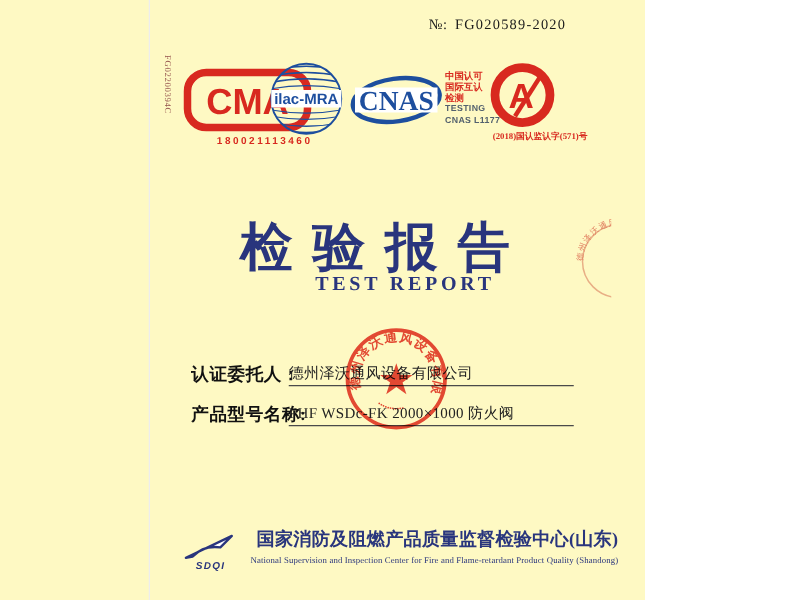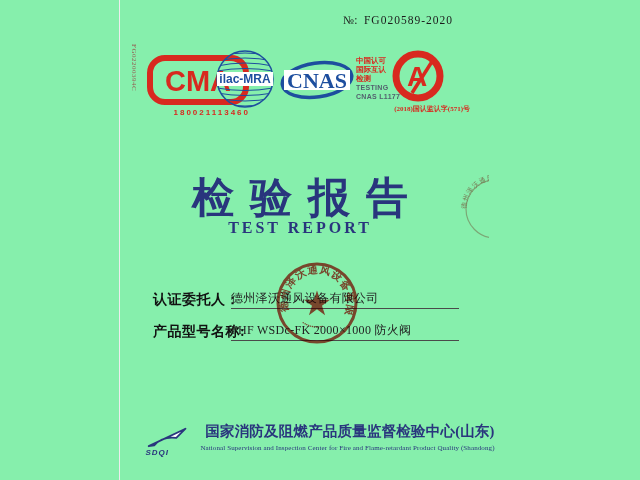--- a/index.html
+++ b/index.html
@@ -1,17 +1,17 @@
 <!DOCTYPE html>
 <html><head>
 <meta charset="utf-8">
 <style>
   html,body { margin:0; padding:0; background:#ffffff; }
   .page {
-    position:relative; width:640px; height:480px; background:#86efac;
+    position:relative; width:516px; height:480px; background:#fef9c3;
     font-family:"Liberation Serif", serif; overflow:hidden;
   }
   .edge-line { position:absolute; left:119px; top:0; width:1px; height:480px; background:#ededed; }
 
   .report-no { position:absolute; left:343px; top:14px; font-size:11.5px; color:#1b1b1b; letter-spacing:0.4px; }
   .report-no .num { margin-left:6px; letter-spacing:1px; }
 
   .side-code {
     position:absolute; left:130px; top:44px; font-size:7px; color:#96554e;
     writing-mode:vertical-rl; letter-spacing:0.5px; line-height:7px;
@@ -30,36 +30,36 @@
     position:absolute; left:366px; top:104px; width:104px; text-align:right;
     font-size:7px; color:#d8291f; font-weight:bold;
   }
 
   .title-cn {
     position:absolute; top:170px; left:0; width:600px; text-align:center;
     font-size:42px; font-weight:bold; color:#29357d; letter-spacing:16px; text-indent:16px;
   }
   .title-en {
     position:absolute; top:219px; left:0; width:600px; text-align:center;
-    font-size:16px; font-weight:bold; color:#29357d; letter-spacing:3px;
+    font-size:16px; font-weight:bold; color:#29357d; letter-spacing:3px;padding-left:24px;
   }
 
   .fields { position:absolute; left:153px; top:290px; }
   .field-row { height:19px; margin-bottom:13px; white-space:nowrap; }
   .field-label { display:inline-block; width:78px; font-size:14px; color:#111; letter-spacing:0.5px; font-weight:700; vertical-align:bottom; }
   .field-value {
     display:inline-block; width:228px; font-size:12px; color:#222;
     border-bottom:1px solid #4a4a4a; vertical-align:bottom; padding-bottom:1px; letter-spacing:0.3px;
   }
 
   .stamp-main { position:absolute; left:262px; top:248px; width:110px; height:110px; mix-blend-mode:multiply; opacity:0.9; }
   .stamp-edge-wrap { position:absolute; left:456px; top:152px; width:33px; height:114px; overflow:hidden; opacity:0.75; mix-blend-mode:multiply; }
 
   .footer { position:absolute; left:0; top:422px; width:640px; display:flex; justify-content:center; align-items:flex-start; gap:9px; }
-  .footer-logo { display:flex; flex-direction:column; align-items:flex-start; margin-top:3px; }
+  .footer-logo { display:flex; flex-direction:column; align-items:center; margin-top:3px; }
   .footer-logo .sdqi-text { font-size:8px; font-weight:bold; font-style:italic; color:#29357d; letter-spacing:1px; font-family:"Liberation Sans", sans-serif; margin-top:-1px; }
   .footer-text { display:flex; flex-direction:column;text-align:right; }
   .footer-cn { font-size:14.5px; font-weight:bold; color:#29357d; letter-spacing:0.2px; }
   .footer-en { font-size:7px; color:#29357d; margin-top:3px; letter-spacing:0.1px; }
 </style>
 </head>
 <body>
 
 <div class="page">
   <div class="edge-line"></div>

